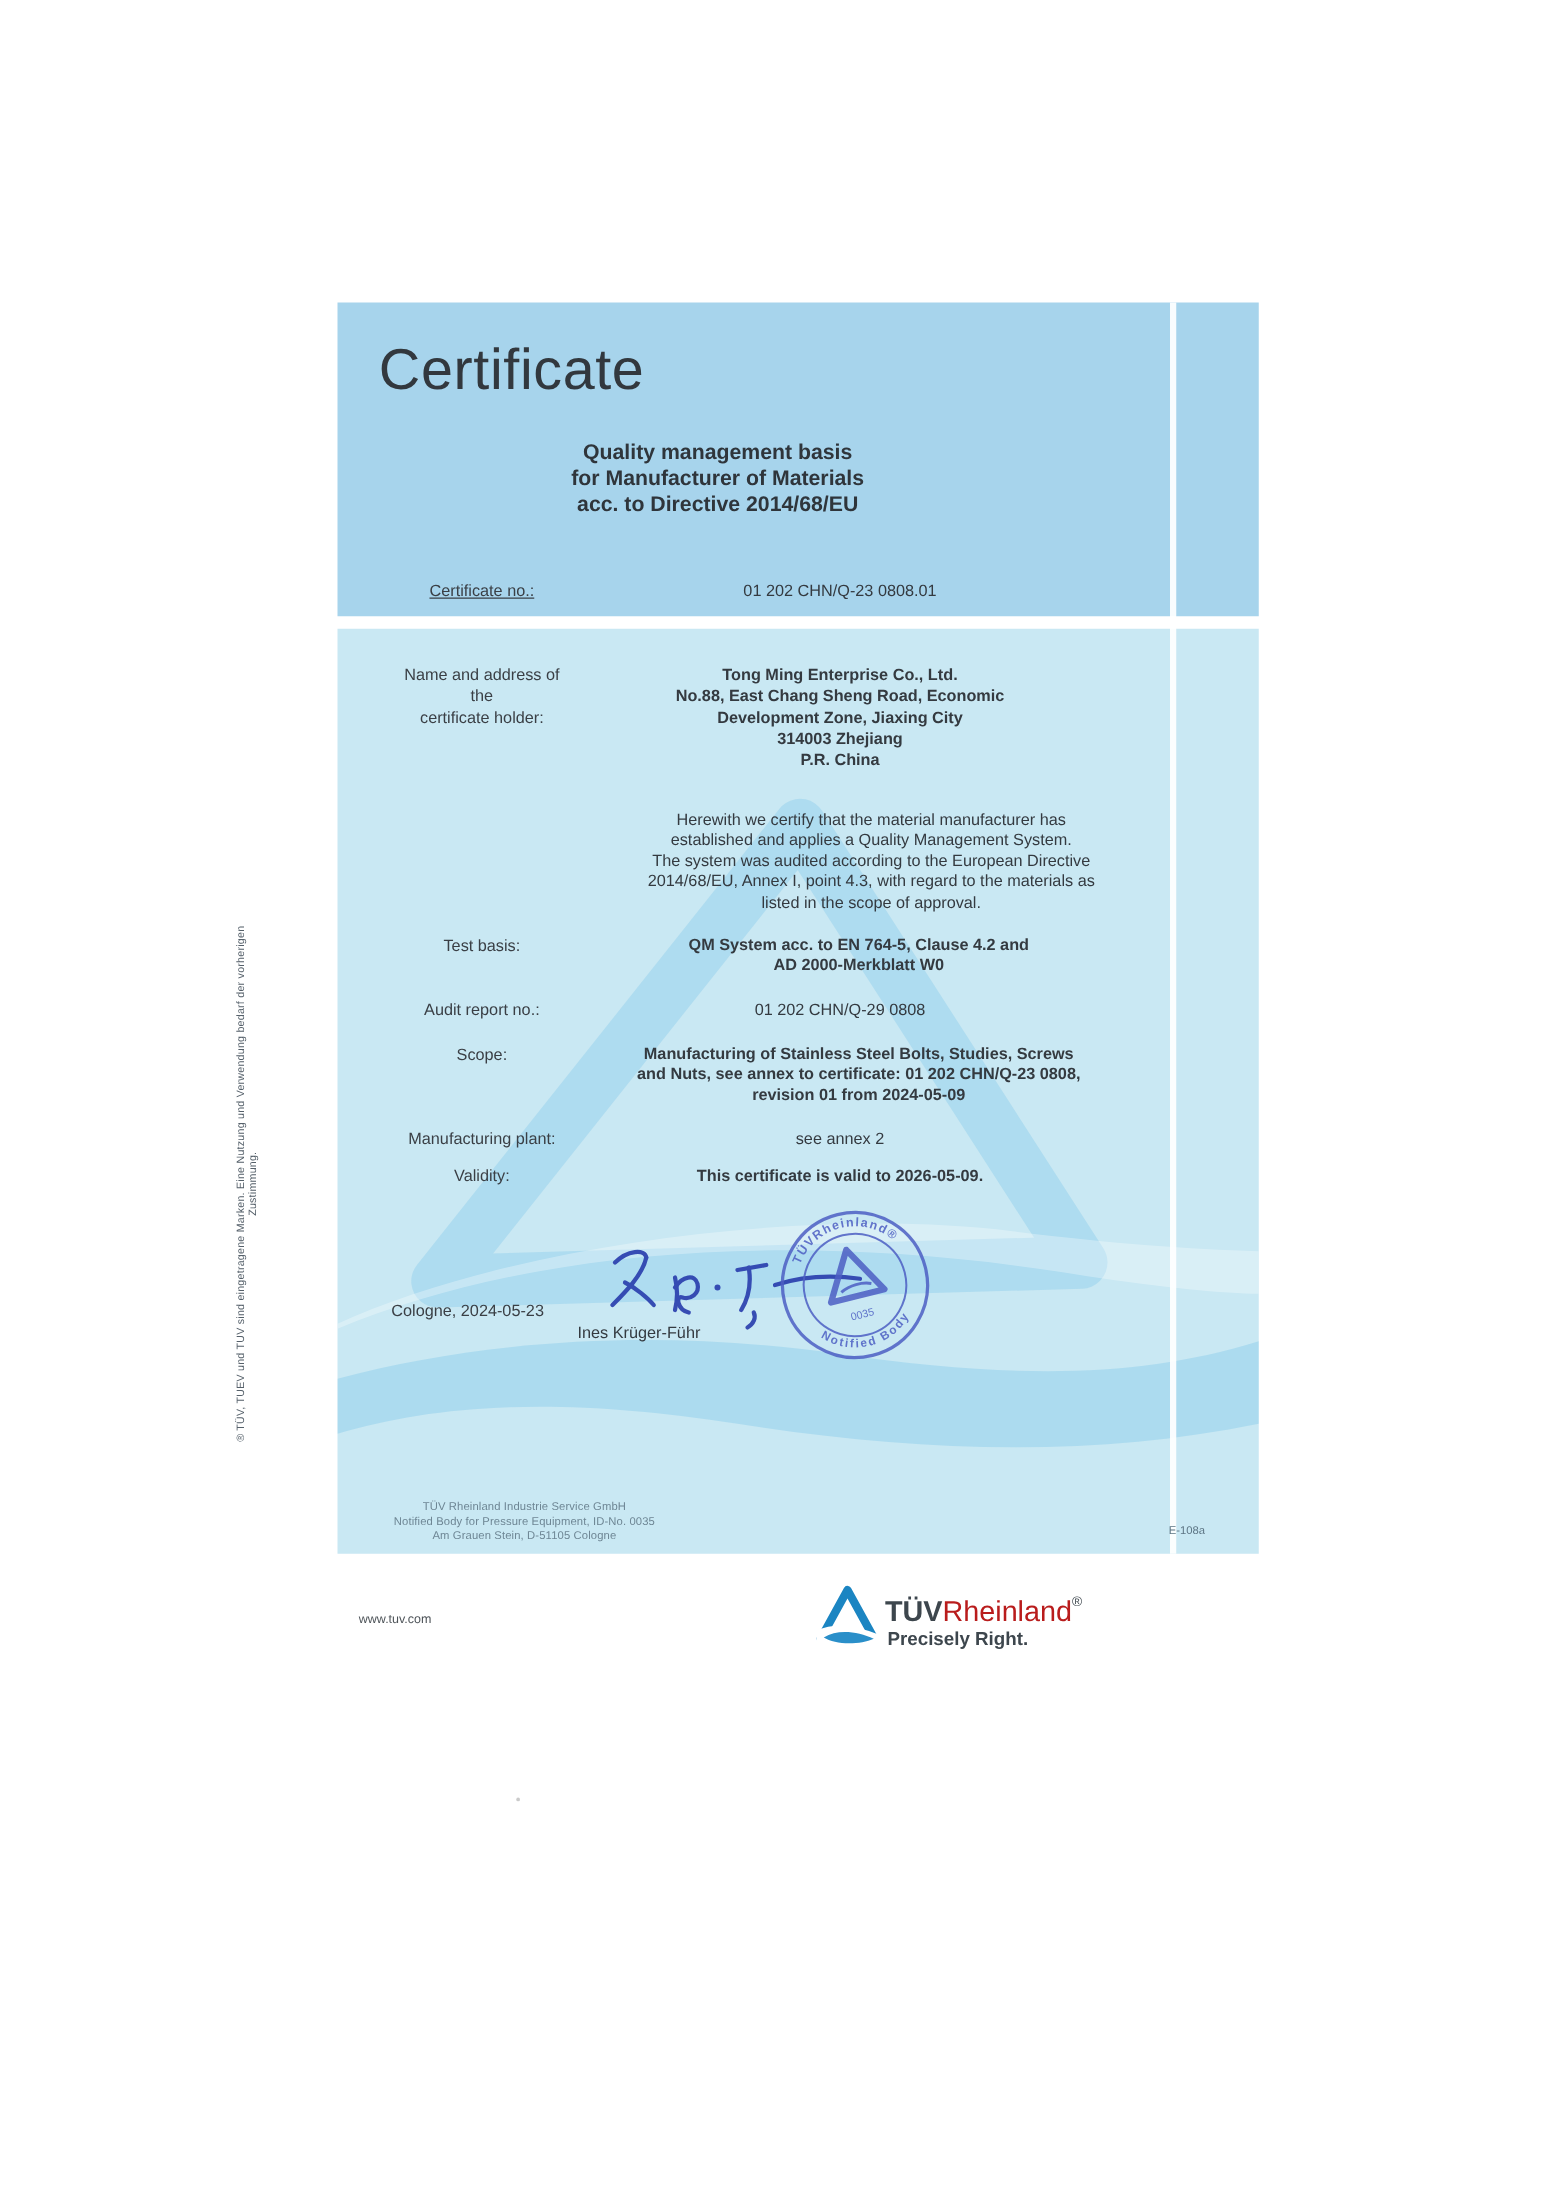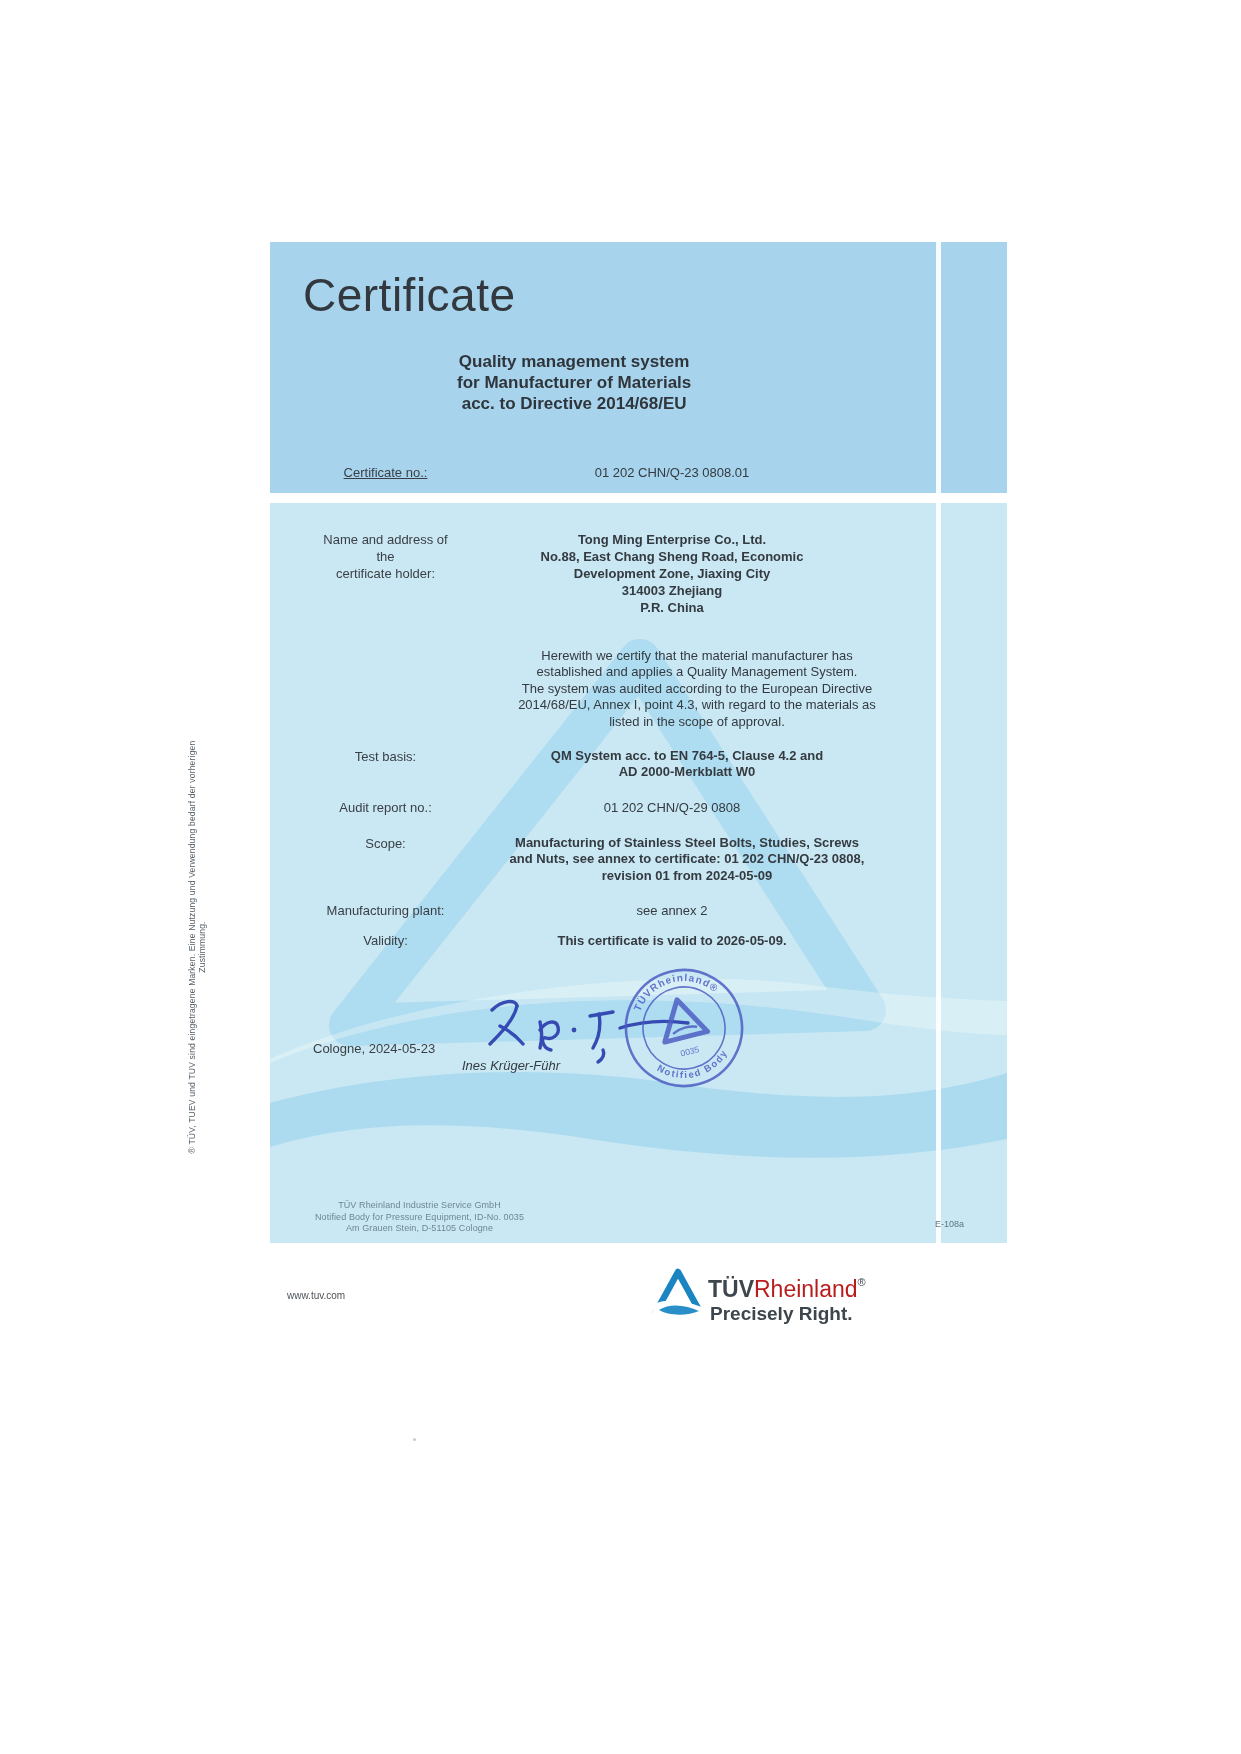--- a/index.html
+++ b/index.html
@@ -27,21 +27,21 @@
   .issuer{left:315px;top:1200px;font-size:9px;line-height:11.5px;color:#6e8694;letter-spacing:.1px;}
   .form-code{left:935px;top:1219px;font-size:9px;color:#5d7584;}
   
   .side-note{left:187px;top:1166px;width:438px;font-size:8.5px;color:#55606a;
     transform:rotate(-90deg);transform-origin:0 0;letter-spacing:.2px;}
   
   .website{left:287px;top:1290px;font-size:10px;color:#4d5358;}
   .brand-line{left:708px;top:1276px;font-size:23px;color:#3d464d;white-space:nowrap;}
   .brand-rest{color:#b91c1c;font-weight:400;}
   .brand-reg{font-size:11px;vertical-align:top;color:#3d464d;}
-  .tagline{left:710px;top:1303px;font-size:19px;font-weight:bold;color:#3d464d;}
+  .tagline{left:710px;top:1303px;font-size:15px;font-weight:bold;color:#3d464d;}
   .speck{left:413px;top:1438px;width:3px;height:3px;border-radius:50%;background:#8a8a8a;opacity:.45;}
   svg{display:block;}
 </style>
 </head>
 <body>
 
 <div class="page">
 
   <div class="abs header-block"></div>
 
@@ -51,21 +51,21 @@
     <path d="M370 157 L80 522 L595 507 Z" fill="none" stroke="#a9d9ee" stroke-width="42" stroke-linejoin="round" opacity="0.85"></path>
     <path d="M0 560 C 150 498 360 478 600 518 C 660 527 710 532 737 532 L737 498 C 680 496 620 492 540 482 C 380 462 140 492 0 556 Z" fill="#ffffff" opacity="0.30"></path>
     <path d="M0 600 C 120 568 260 560 400 580 C 540 600 640 600 737 570 L737 636 C 600 664 460 658 320 636 C 180 614 80 620 0 644 Z" fill="#a9d9ee" opacity="0.9"></path>
   </svg>
 
   <div class="abs fold-line"></div>
 
   <div class="abs title">Certificate</div>
 
   <div class="abs subtitle">
-    <span class="line">Quality management system</span>
+    <span class="line">Quality management basis</span>
     <span class="line">for Manufacturer of Materials</span>
     <span class="line">acc. to Directive 2014/68/EU</span>
   </div>
 
   <div class="abs label col-label" style="top:464px;text-decoration:underline;">Certificate no.:</div>
   <div class="abs value col-value" style="top:464px;">01 202 CHN/Q-23 0808.01</div>
 
   <div class="abs label col-label lh17" style="top:531px;">
     <span class="line">Name and address of the</span>
     <span class="line">certificate holder:</span>
@@ -137,21 +137,21 @@
       <text font-family="Liberation Sans, sans-serif" font-size="9.5" font-weight="bold" fill="#4d5fc3" letter-spacing="1.6">
         <textPath href="#arcBottom" startOffset="50%" text-anchor="middle">Notified Body</textPath>
       </text>
       <path d="M62 33 L84 71 L40 71 Z" fill="none" stroke="#4d5fc3" stroke-width="5" stroke-linejoin="round"></path>
       <path d="M50 65 C 58 61 68 61 75 64" fill="none" stroke="#4d5fc3" stroke-width="2.4"></path>
       <text x="62" y="89" text-anchor="middle" font-family="Liberation Sans, sans-serif" font-size="8.5" fill="#4d5fc3">0035</text>
     </g>
   </svg>
 
   <div class="abs label" style="left:313px;top:1040px;">Cologne, 2024-05-23</div>
-  <div class="abs value" style="left:462px;top:1057px;font-style:italic;">Ines Krüger-Führ</div>
+  <div class="abs value" style="left:462px;top:1057px;">Ines Krüger-Führ</div>
 
   <div class="abs issuer">
     <span class="line">TÜV Rheinland Industrie Service GmbH</span>
     <span class="line">Notified Body for Pressure Equipment, ID-No. 0035</span>
     <span class="line">Am Grauen Stein, D-51105 Cologne</span>
   </div>
   <div class="abs form-code">E-108a</div>
 
   <div class="abs side-note">® TÜV, TUEV und TUV sind eingetragene Marken. Eine Nutzung und Verwendung bedarf der vorherigen Zustimmung.</div>
 

